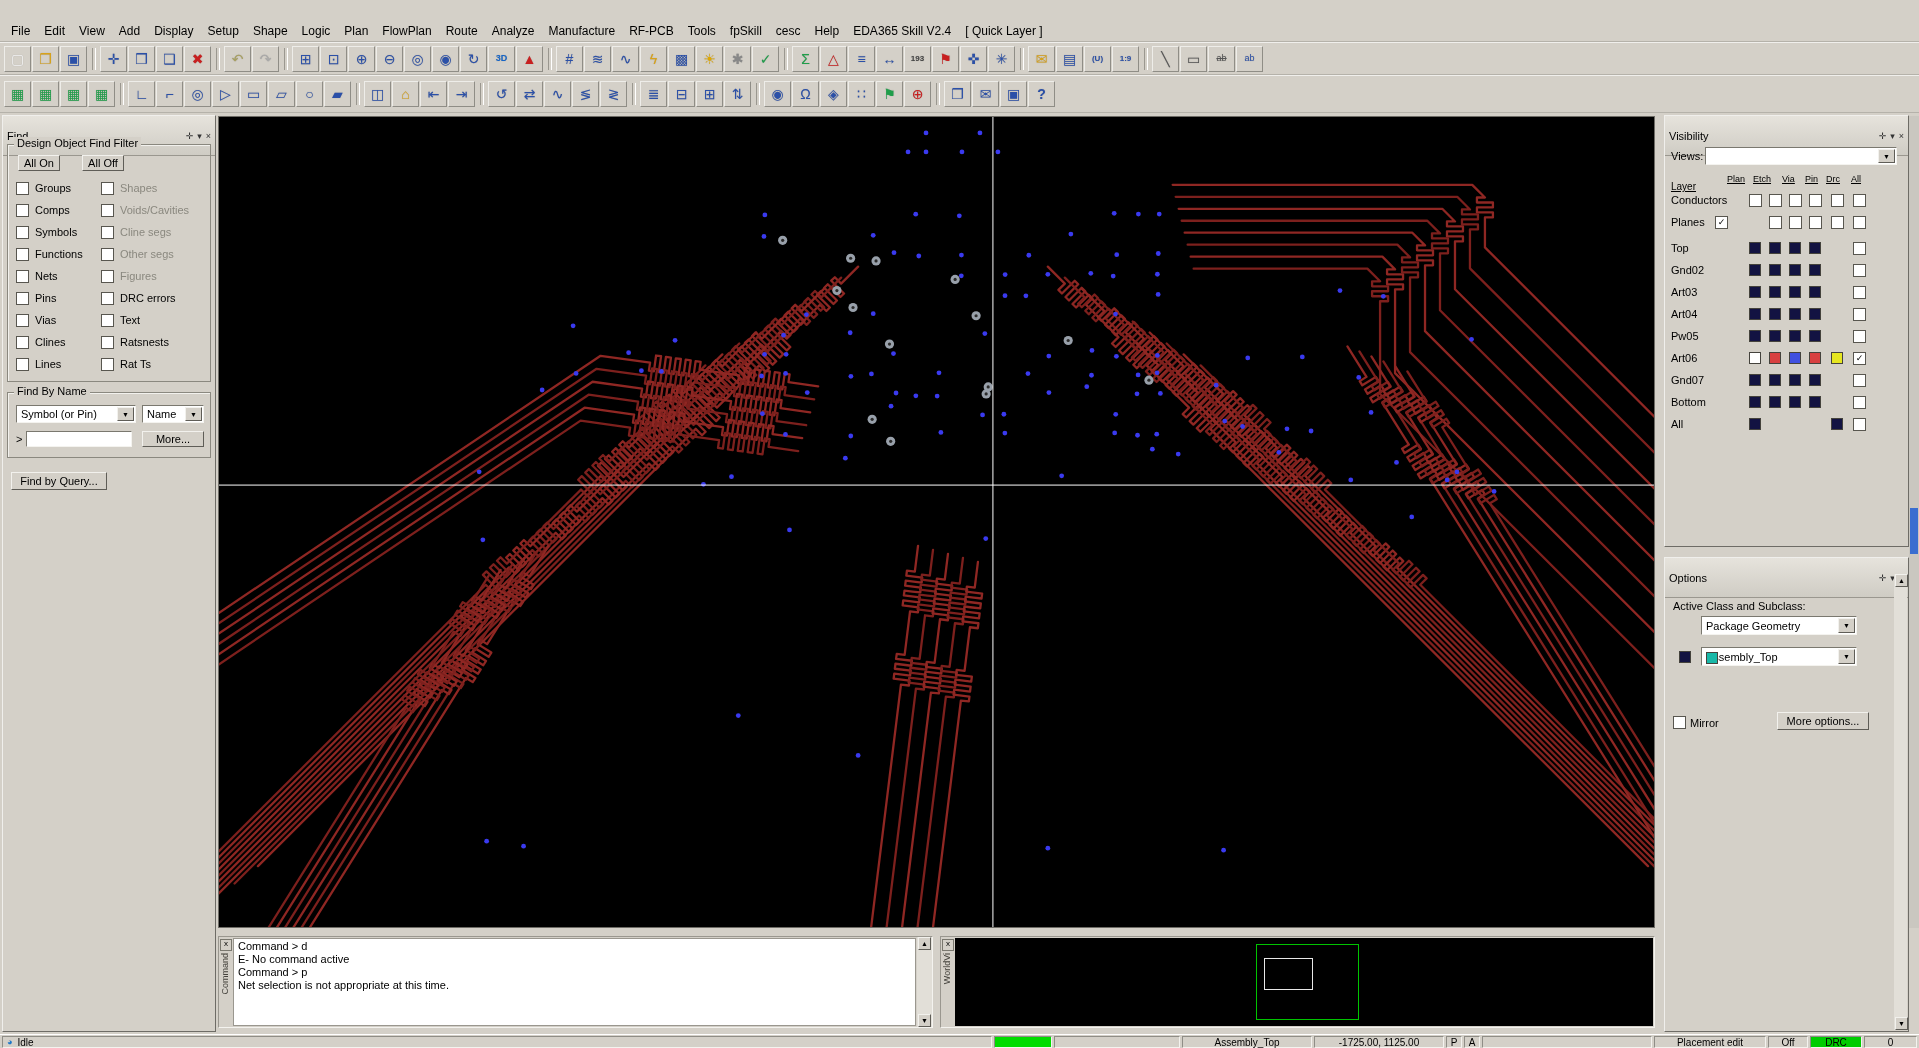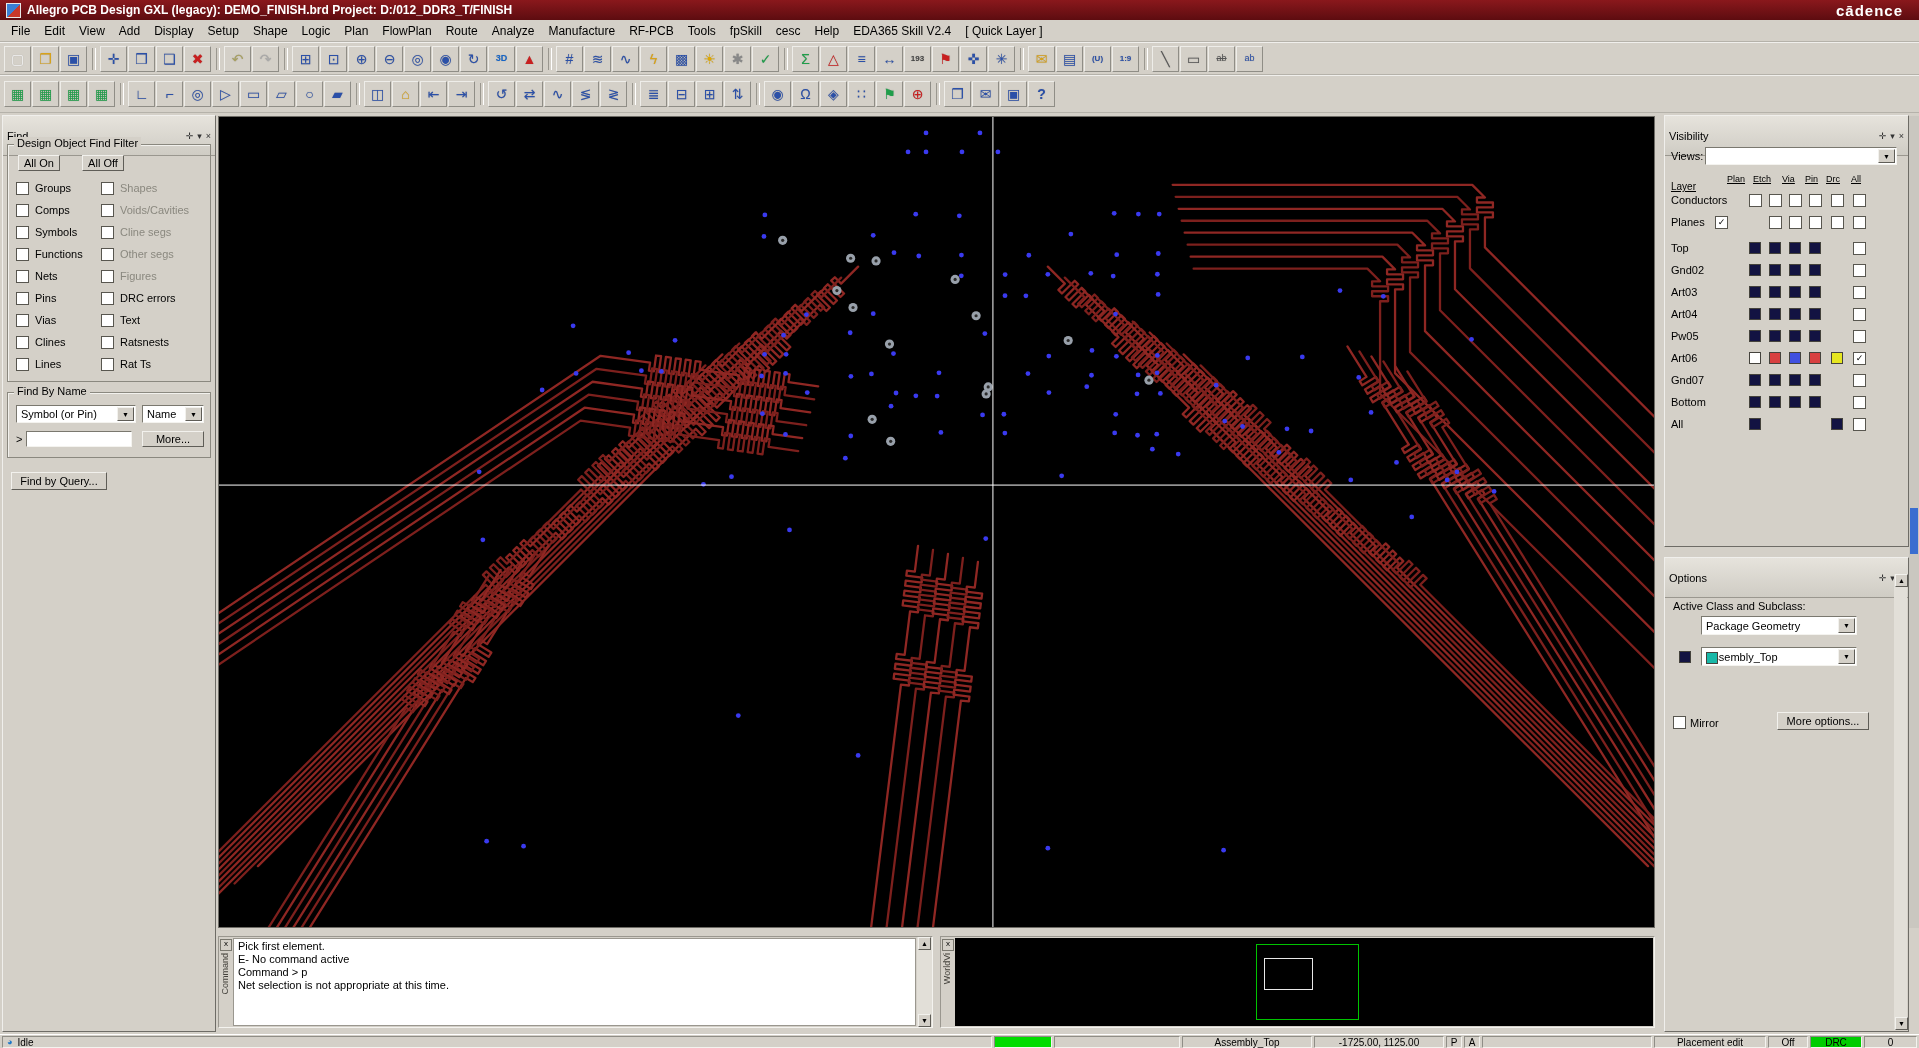--- a/index.html
+++ b/index.html
@@ -78,25 +78,20 @@
     display:flex;align-items:center;justify-content:center;font-size:10px;box-sizing:border-box;white-space:nowrap;}
   .edge{position:absolute;left:1909px;top:116px;width:10px;height:812px;background:#cac7c0;}
   .ethumb{position:absolute;left:1px;top:392px;width:8px;height:46px;background:#3a6ed0;}
   .oscroll{position:absolute;right:1px;top:16px;bottom:1px;width:13px;background:#e2dfd8;}
 </style>
 </head>
 <body>
 
 <div id="app">
 
-  <div class="titlebar">
-    <span class="appicon"></span>
-    <span class="ttl">Allegro PCB Design GXL (legacy): DEMO_FINISH.brd  Project: D:/012_DDR3_T/FINISH</span>
-    <span class="brand">cādence</span>
-  </div>
 
   <div class="menubar">
 
   <span class="menuitem">File</span>
       <span class="menuitem">Edit</span>
       <span class="menuitem">View</span>
       <span class="menuitem">Add</span>
       <span class="menuitem">Display</span>
       <span class="menuitem">Setup</span>
       <span class="menuitem">Shape</span>
@@ -861,21 +856,21 @@
     <div class="ethumb"></div>
   </div>
 
   <div class="dockpanel" style="left:218px;top:936px;width:715px;height:92px;">
     <div class="strip">
       <div class="stripx">x</div>
       <span class="vtext">Command</span>
     </div>
     <div class="ctext">
 
-        <div class="cline">Pick first element.</div>
+    <div class="cline">Command &gt; d</div>
         <div class="cline">E- No command active</div>
         <div class="cline">Command &gt; p</div>
         <div class="cline">Net selection is not appropriate at this time.</div>
       </div>
     <div class="cscroll">
       <span class="sbtn" style="top:0;">▲</span>
       <span class="sbtn" style="bottom:0;">▼</span>
     </div>
   </div>
 

